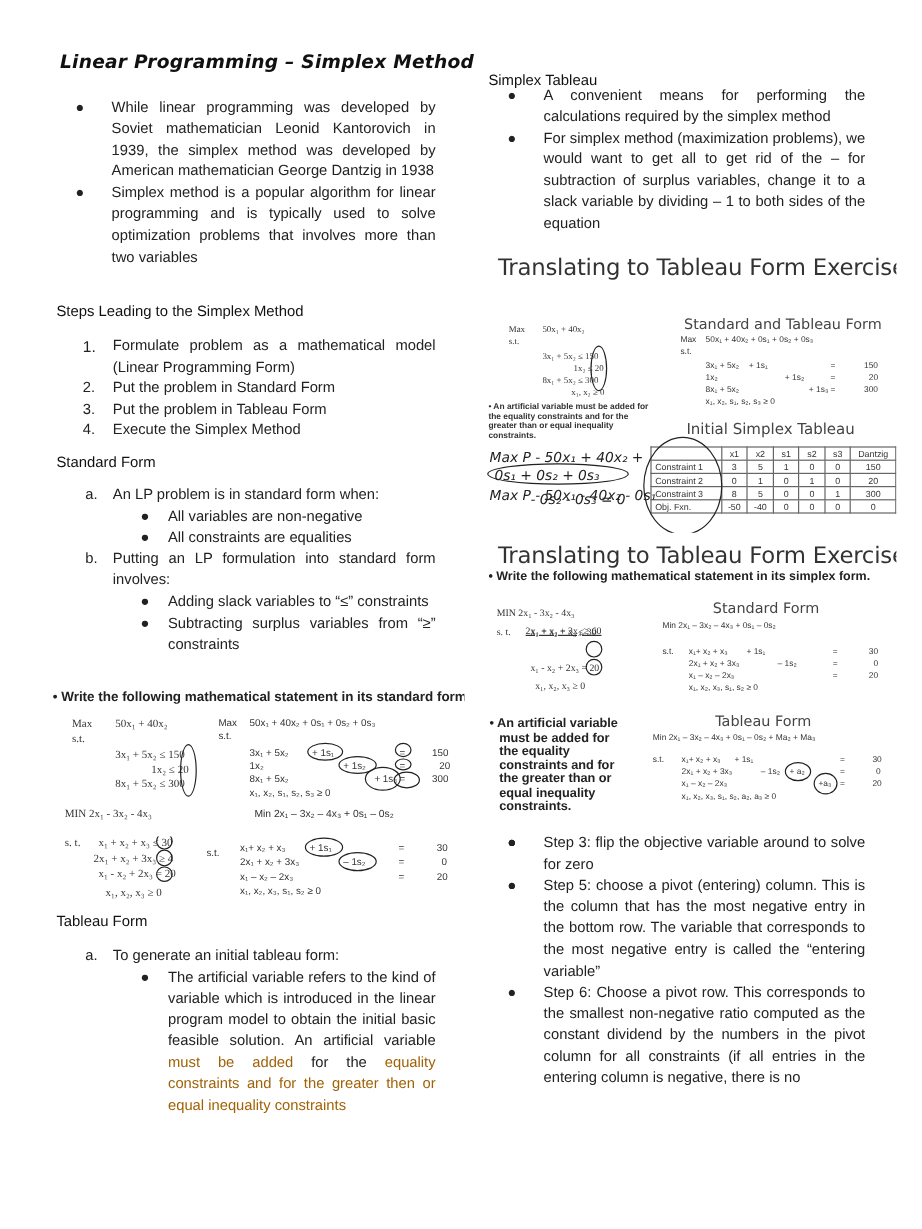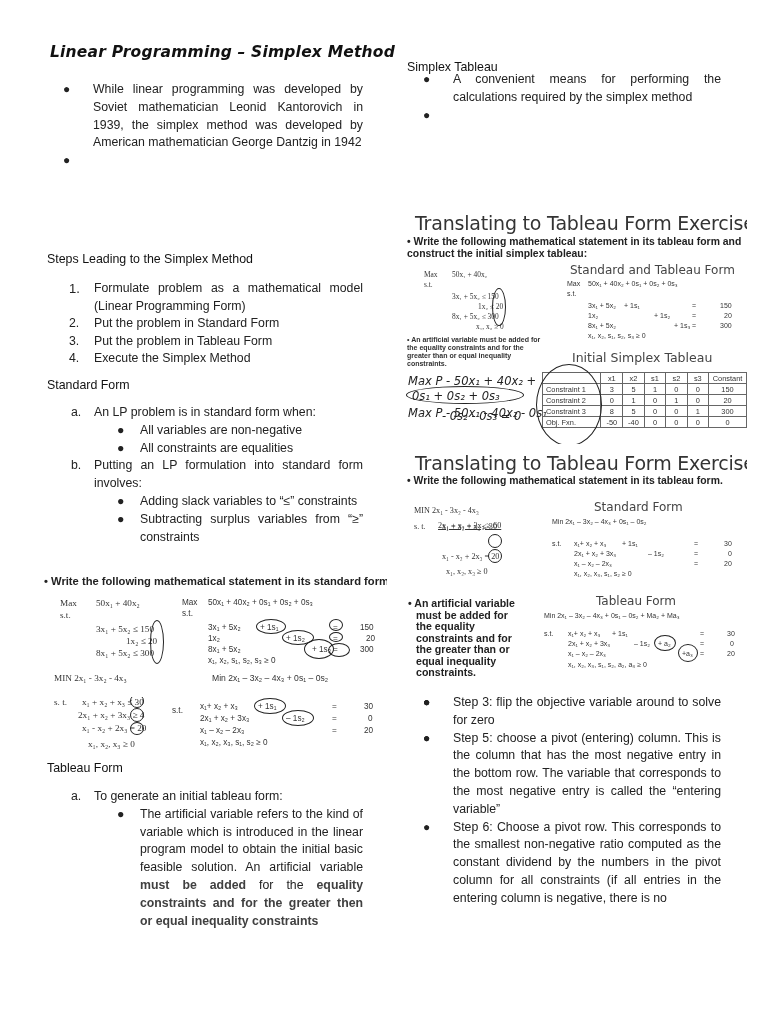--- a/index.html
+++ b/index.html
@@ -37,31 +37,31 @@
   .abs { position: absolute; white-space: nowrap; }
   .big-title { font-size: 19px; color: #333; font-family: "DejaVu Sans", sans-serif; white-space: nowrap; letter-spacing: -0.2px; }
   .sub-title { font-size: 12px; color: #444; font-family: "DejaVu Sans", sans-serif; white-space: nowrap; }
   .circle { position: absolute; border: 1.2px solid #222; border-radius: 50%; }
   .hand { font-family: "DejaVu Sans", sans-serif; font-size: 13px; color: #222; font-style: italic; white-space: nowrap; }
 
   table.tab { position: absolute; border-collapse: collapse; font-size: 7.4px; color: #333; font-family: "Liberation Sans", sans-serif; }
   table.tab td { border: 1px solid #666; padding: 0 3px; height: 11px; text-align: center; }
   table.tab td.rowh { text-align: left; }
 
-  .strong { font-weight: bold; color: #404040; }
+  .strong { font-weight: normal; color: #a16207; }
   .slide-artbox { font-weight: bold; font-size: 10.6px; line-height: 11.5px; color: #222; }
 </style>
 </head>
 <body>
 
 <div class="doc-title">Linear Programming – Simplex Method</div>
 
 <ul class="bullets" style="left:47px; top:81px; width:316px;">
-  <li><span class="dot">●</span><span>While linear programming was developed by Soviet mathematician Leonid Kantorovich in 1939, the simplex method was developed by American mathematician George Dantzig in 1942</span></li>
-  <li><span class="dot">●</span></li>
+  <li><span class="dot">●</span><span>While linear programming was developed by Soviet mathematician Leonid Kantorovich in 1939, the simplex method was developed by American mathematician George Dantzig in 1938</span></li>
+  <li><span class="dot">●</span><span>Simplex method is a popular algorithm for linear programming and is typically used to solve optimization problems that involves more than two variables</span></li>
 </ul>
 
 <div class="heading" style="left:47px; top:252px;">Steps Leading to the Simplex Method</div>
 <ul class="numlist" style="left:47px; top:280px; width:316px;">
   <li><span class="num" style="font-size:13px;">1.</span><span>Formulate problem as a mathematical model (Linear Programming Form)</span></li>
   <li><span class="num">2.</span><span>Put the problem in Standard Form</span></li>
   <li><span class="num">3.</span><span>Put the problem in Tableau Form</span></li>
   <li><span class="num">4.</span><span>Execute the Simplex Method</span></li>
 </ul>
 
@@ -156,26 +156,25 @@
     <span>To generate an initial tableau form:</span>
     <ul class="subbullets">
       <li><span class="dot">●</span><span>The artificial variable refers to the kind of variable which is introduced in the linear program model to obtain the initial basic feasible solution. An artificial variable </span><span class="strong">must be added</span><span> for the </span><span class="strong">equality constraints and for the greater then or equal inequality constraints</span></li>
     </ul>
   </div>
 </div>
 
 <div class="heading" style="left:407px; top:60px;">Simplex Tableau</div>
 <ul class="bullets" style="left:407px; top:71px; width:314px;">
   <li><span class="dot">●</span><span>A convenient means for performing the calculations required by the simplex method</span></li>
-  <li><span class="dot">●</span></li>
+  <li><span class="dot">●</span><span>For simplex method (maximization problems), we would want to get all to get rid of the – for subtraction of surplus variables, change it to a slack variable by dividing – 1 to both sides of the equation</span></li>
 </ul>
 
 <div class="slide" style="left:402px; top:208px; width:345px; height:236px;">
   <div class="abs big-title" style="left:13px; top:4px;">Translating to Tableau Form Exercise 1:</div>
-  <div class="abs s-bullet" style="left:5px; top:28px; width:335px; white-space:normal; font-size:10.4px; line-height:12px;">• Write the following mathematical statement in its tableau form and construct the initial simplex tableau:</div>
 
   <div class="abs serif" style="left:22px; top:62px; font-size:7.4px;">Max</div>
   <div class="abs serif" style="left:50px; top:62px; font-size:7.4px;">50x₁ + 40x₂</div>
   <div class="abs serif" style="left:22px; top:72px; font-size:7.4px;">s.t.</div>
   <div class="abs serif" style="left:50px; top:84px; font-size:7.4px;">3x₁ +  5x₂ ≤ 150</div>
   <div class="abs serif" style="left:76px; top:94px; font-size:7.4px;">1x₂ ≤ 20</div>
   <div class="abs serif" style="left:50px; top:104px; font-size:7.4px;">8x₁ +  5x₂ ≤ 300</div>
   <div class="abs serif" style="left:74px; top:114px; font-size:7.4px;">x₁, x₂ ≥ 0</div>
   <div class="circle" style="left:90px; top:80px; width:14px; height:38px;"></div>
 
@@ -208,21 +207,21 @@
   <div class="abs sub-title" style="left:170px; top:142px; font-size:12.5px;">Initial Simplex Tableau</div>
   <table class="tab" style="left:140px; top:164px;">
     <tbody>
         <tr>
       <td style="width:60px;"></td>
       <td style="width:22px;">x1</td>
       <td style="width:22px;">x2</td>
       <td style="width:22px;">s1</td>
       <td style="width:22px;">s2</td>
       <td style="width:22px;">s3</td>
-      <td style="width:38px;">Constant</td>
+      <td style="width:38px;">Dantzig</td>
     </tr>
     <tr>
       <td class="rowh">Constraint 1</td>
       <td>3</td>
       <td>5</td>
       <td>1</td>
       <td>0</td>
       <td>0</td>
       <td>150</td>
     </tr>
@@ -253,21 +252,21 @@
       <td>0</td>
       <td>0</td>
     </tr>
   </tbody>
     </table>
   <div class="circle" style="left:134px; top:156px; width:66px; height:82px;"></div>
 </div>
 
 <div class="slide" style="left:402px; top:448px; width:345px; height:232px;">
   <div class="abs big-title" style="left:13px; top:4px;">Translating to Tableau Form Exercise 2:</div>
-  <div class="abs s-bullet" style="left:5px; top:27px; font-size:10.4px;">• Write the following mathematical statement in its tableau form.</div>
+  <div class="abs s-bullet" style="left:5px; top:27px; font-size:10.4px;">• Write the following mathematical statement in its simplex form.</div>
 
   <div class="abs serif" style="left:12px; top:58px; font-size:8.2px;">MIN  2x₁ - 3x₂ - 4x₃</div>
   <div class="abs serif" style="left:12px; top:74px; font-size:8.2px;">s. t.</div>
   <div class="abs serif" style="left:40px; top:74px; font-size:8.2px;">x₁ + x₂ + x₃ ≤ 30</div>
   <div class="abs serif" style="left:36px; top:73px; font-size:8.2px;text-decoration:underline;">2x₁ + x₂ + 3x₃ ≥ 60</div>
   <div class="abs serif" style="left:40px; top:104px; font-size:8.2px;">x₁ - x₂ + 2x₃ = 20</div>
   <div class="abs serif" style="left:44px; top:119px; font-size:8.2px;">x₁, x₂, x₃ ≥ 0</div>
   <div class="circle" style="left:86px; top:86px; width:14px; height:14px;"></div>
   <div class="circle" style="left:86px; top:101px; width:14px; height:14px;"></div>
 

